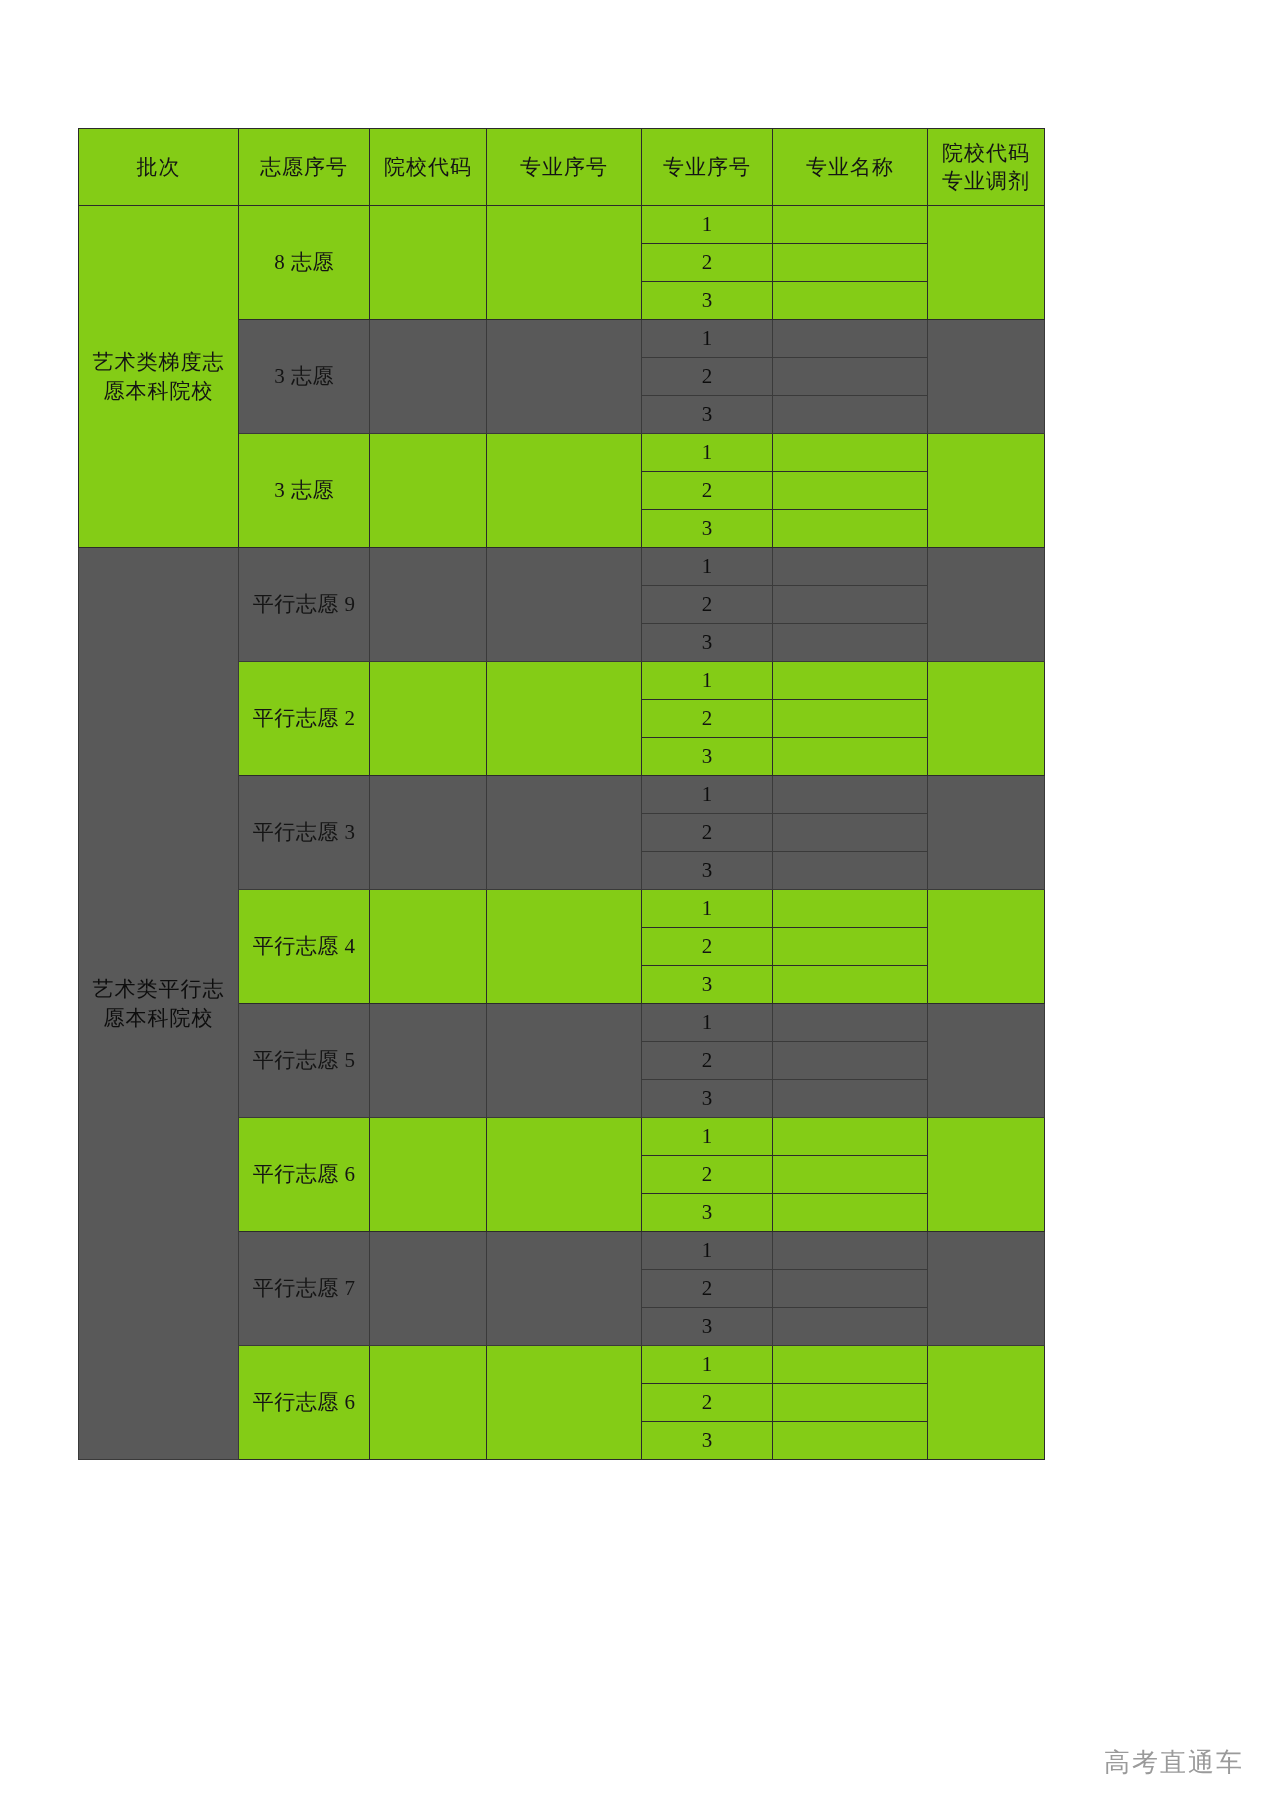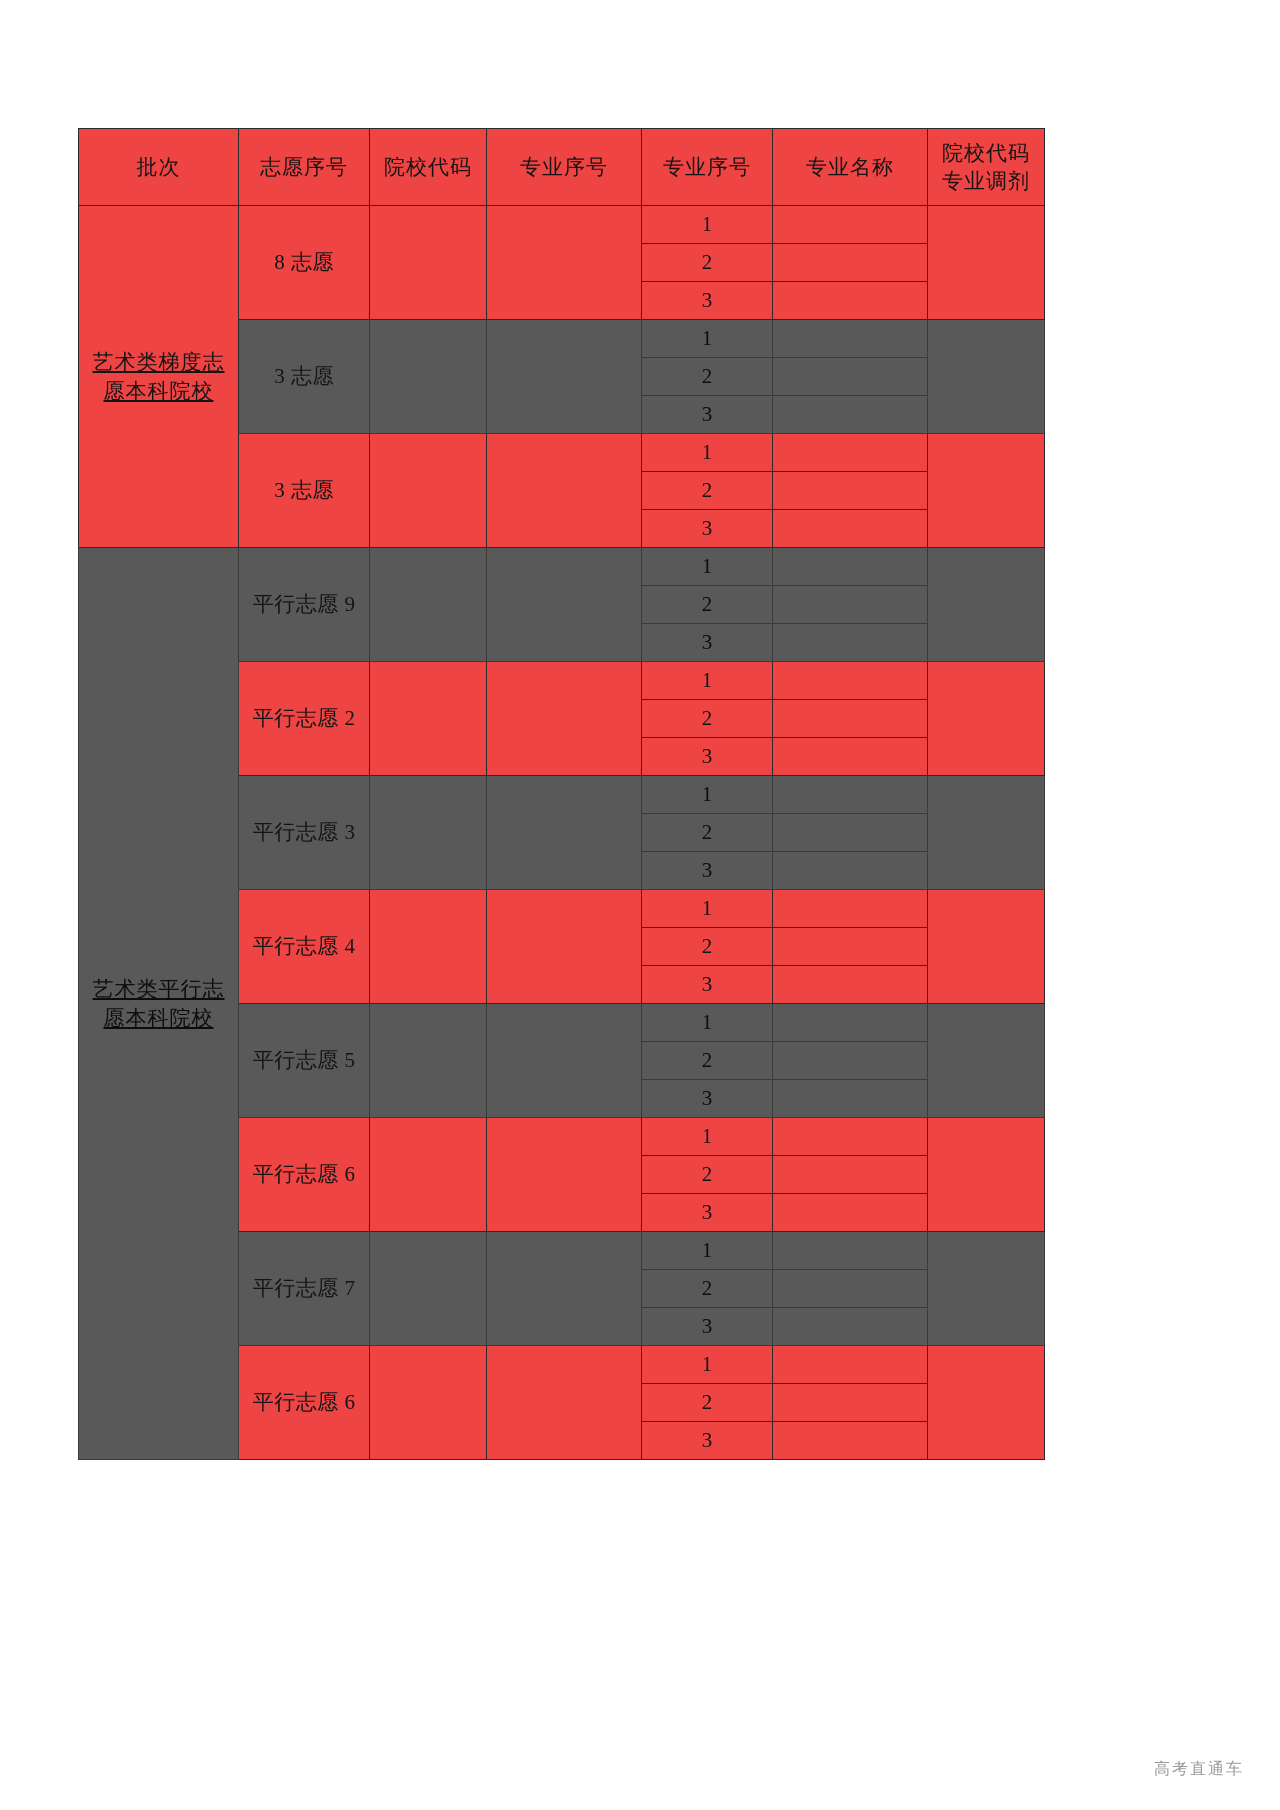--- a/index.html
+++ b/index.html
@@ -28,21 +28,21 @@
     position: absolute;
     left: 78px;
     top: 128px;
     width: 966px;
   }
 
   table.voluntary-table {
     border-collapse: collapse;
     table-layout: fixed;
     width: 966px;
-    background: #ef4444;
+    background: #84cc16;
   }
 
   table.voluntary-table col.c-batch    { width: 160px; }
   table.voluntary-table col.c-order    { width: 131px; }
   table.voluntary-table col.c-code     { width: 117px; }
   table.voluntary-table col.c-name     { width: 155px; }
   table.voluntary-table col.c-majorno  { width: 131px; }
   table.voluntary-table col.c-majornm  { width: 155px; }
   table.voluntary-table col.c-adjust   { width: 117px; }
 
@@ -62,21 +62,20 @@
     height: 76px;
     font-size: 23px;
     letter-spacing: 1px;
   }
   thead th .hdr-line { display: block; }
 
   td.batch-cell {
     font-size: 22px;
     letter-spacing: 1px;
     line-height: 1.42;
-    text-decoration: underline;
   }
   td.batch-cell .batch-line { display: block; white-space: nowrap; }
 
   td.order-cell {
     font-size: 22px;
     letter-spacing: 0.5px;
     white-space: nowrap;
   }
 
   td.major-no-cell {
@@ -96,21 +95,21 @@
   tr.shaded td.order-cell,
   td.order-cell.shaded {
     background: #595959;
     color: #141414;
   }
 
   #watermark {
     position: absolute;
     right: 36px;
     bottom: 30px;
-    font-size: 16px;
+    font-size: 26px;
     color: #9a9a9a;
     font-family: "DejaVu Sans", "Liberation Sans", sans-serif;
     letter-spacing: 2px;
     user-select: none;
   }
 </style>
 </head>
 <body>
 
 <div id="page">

